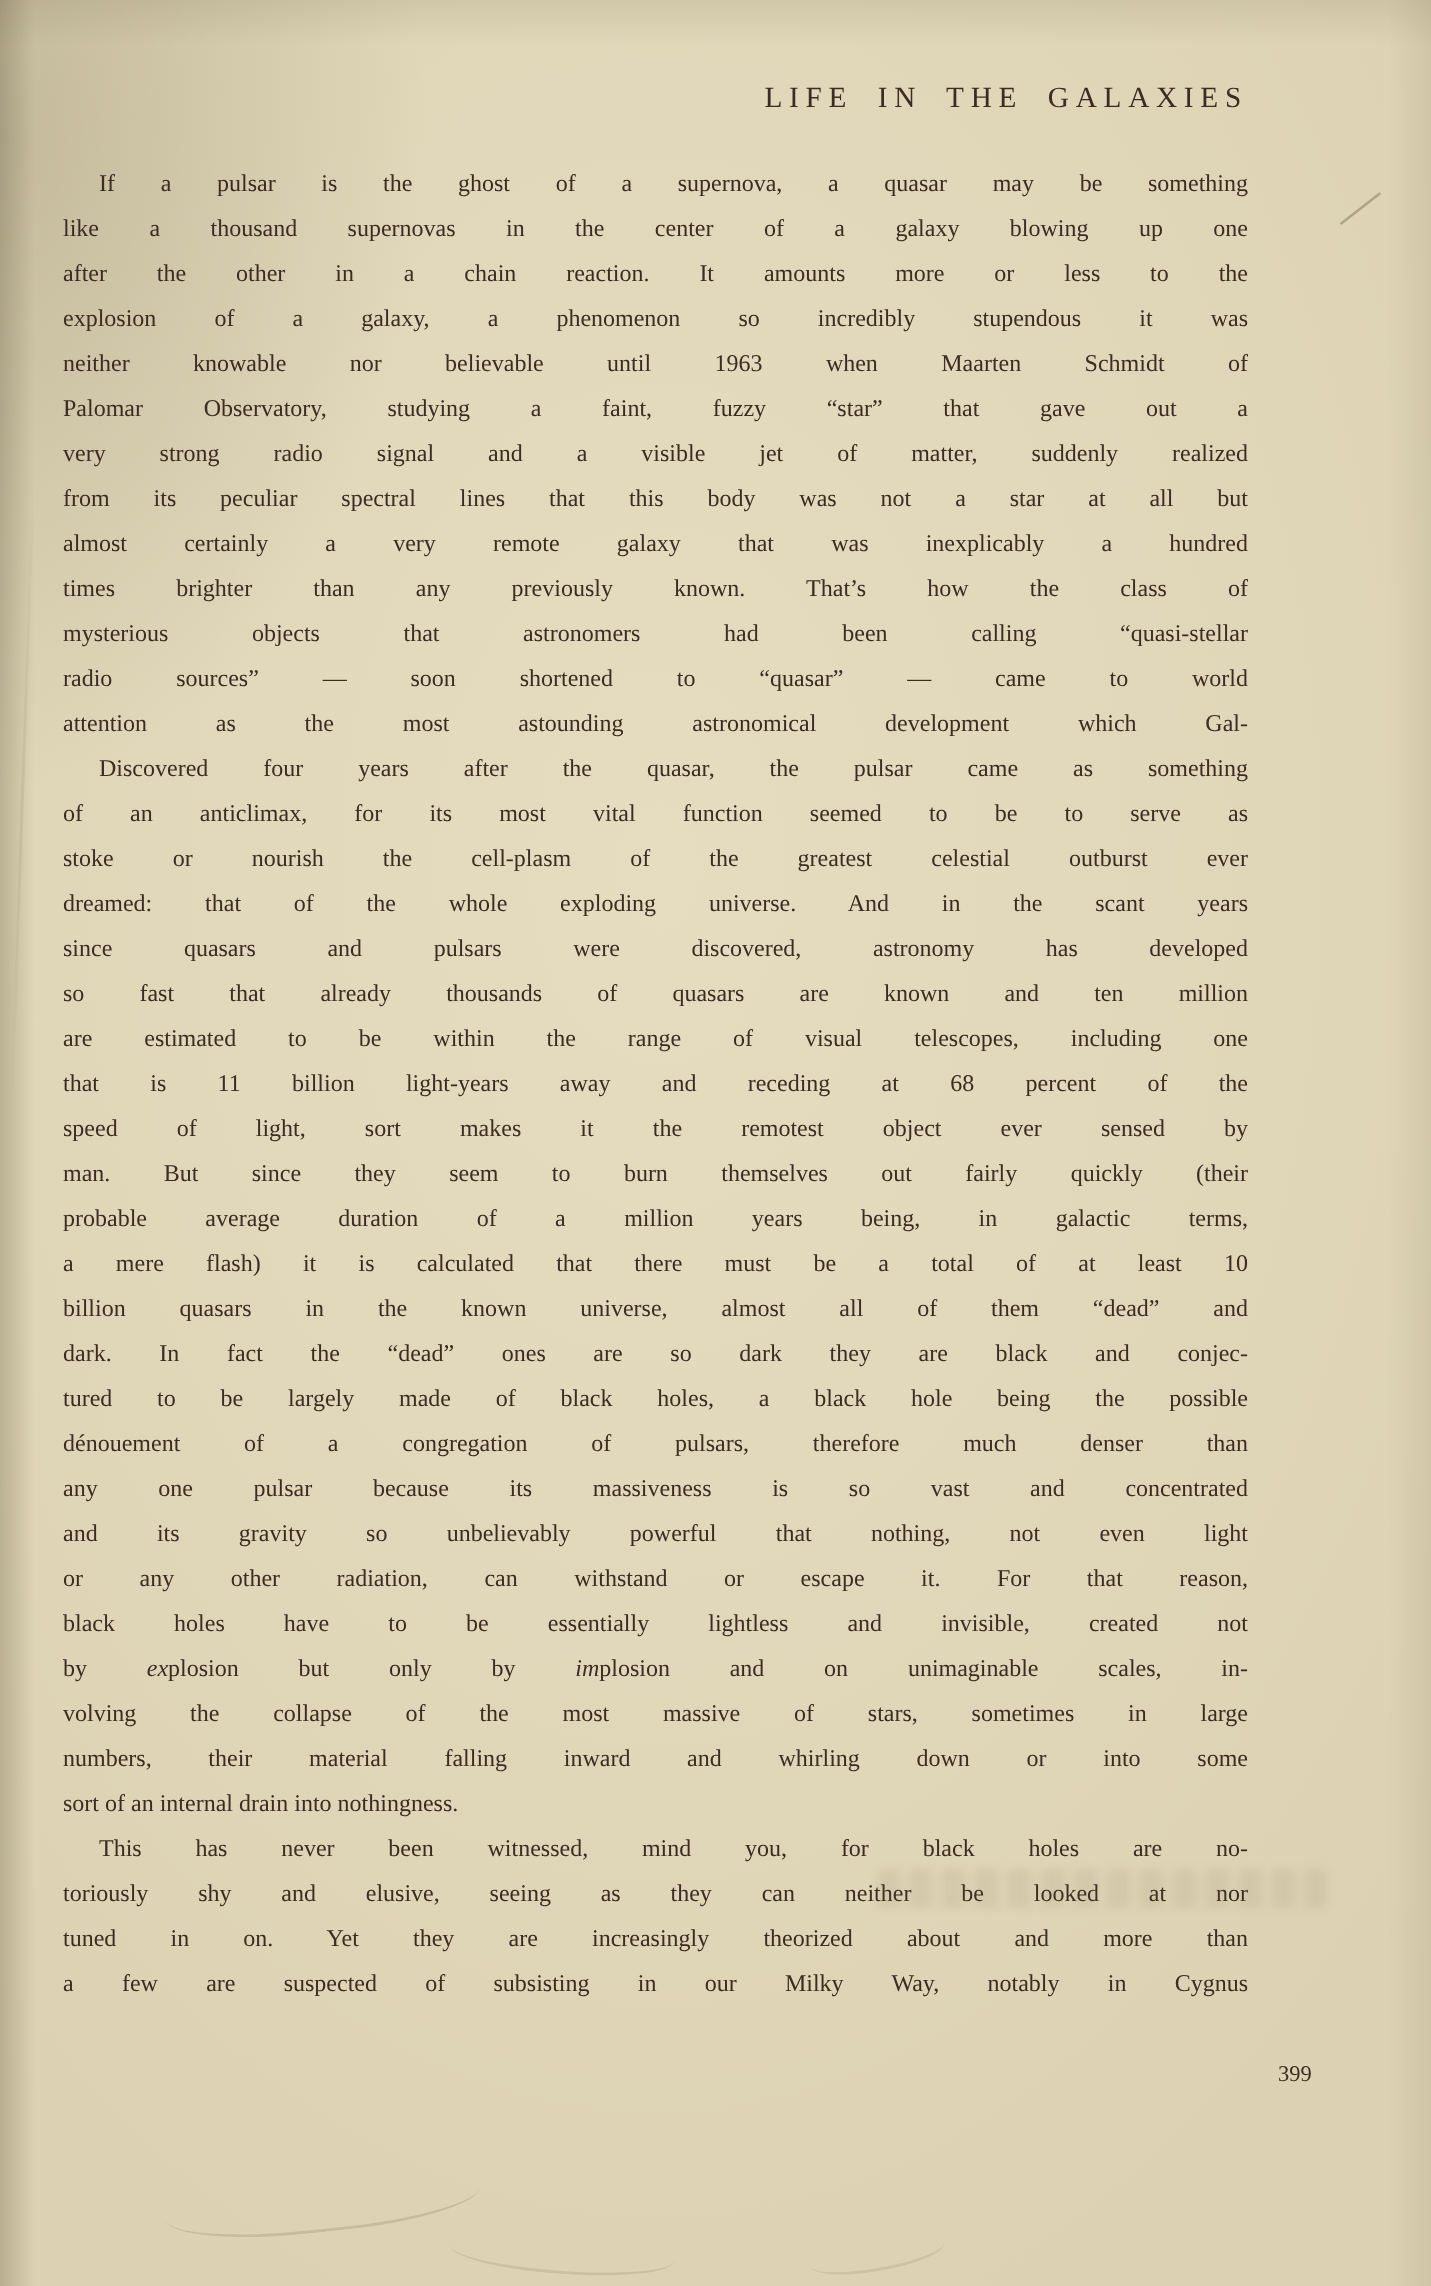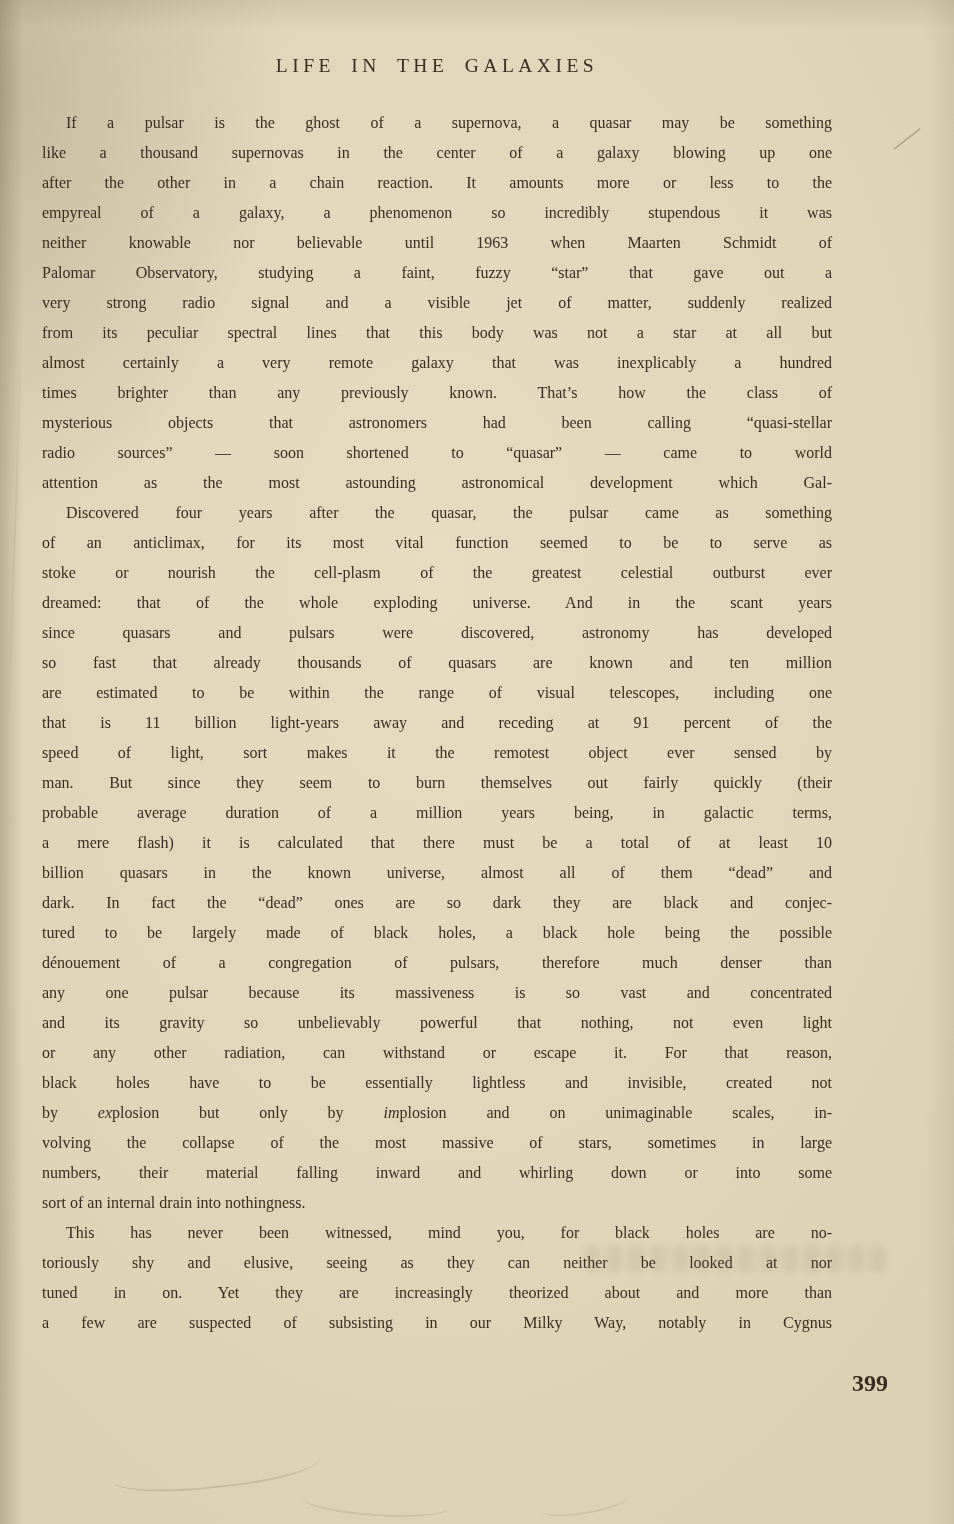--- a/index.html
+++ b/index.html
@@ -15,21 +15,21 @@
       linear-gradient(to left, rgba(92,82,54,0.10), rgba(92,82,54,0) 3%),
       linear-gradient(to bottom, rgba(92,82,54,0.12), rgba(92,82,54,0) 2%),
       radial-gradient(ellipse 420px 640px at 0% 6%, rgba(88,78,52,0.20), rgba(88,78,52,0) 68%),
       radial-gradient(ellipse 120% 115% at 46% 38%, rgba(255,250,232,0.28), rgba(255,250,232,0) 62%);
     font-family: "Liberation Serif", "DejaVu Serif", serif;
     color: var(--ink, #3b2d21);
   }
   .running-head {
     position: absolute;
     left: 42px; top: 55px; width: 790px;
-    text-align: center;
+    text-align: right;
     font-size: 19.5px;
     letter-spacing: 4.5px;
     word-spacing: 7px;
     color: var(--ink, #3b2d21);
   }
   .body-text {
     position: absolute;
     left: 42px; top: 108px; width: 790px;
     font-size: 16px;
     line-height: 30px;
@@ -39,23 +39,22 @@
     height: 30px;
     text-align: justify;
     text-align-last: justify;
   }
   .line.no-just { text-align-last: left; }
   .line.indent { text-indent: 24px; }
   .line i { }
   .folio {
     position: absolute;
     left: 852px; top: 1368px;
-    font-size: 24px;
+    font-size: 15px;
     line-height: 30px;
-    font-weight: bold;
   }
   
   .artifact { position: absolute; pointer-events: none; }
   .scratch-topright {
     left: 890px; top: 138px; width: 34px; height: 0;
     border-top: 2px solid rgba(90,78,55,0.35);
     transform: rotate(-38deg);
     border-radius: 2px;
   }
   .showthrough {
@@ -93,38 +92,38 @@
 <body>
 
 <div class="page" style="--paper: #dcd1b2; --ink: #3b2d21;">
 
   <div class="running-head">LIFE IN THE GALAXIES</div>
 
   <div class="body-text">
       <div class="line indent">If a pulsar is the ghost of a supernova, a quasar may be something</div>
       <div class="line">like a thousand supernovas in the center of a galaxy blowing up one</div>
       <div class="line">after the other in a chain reaction. It amounts more or less to the</div>
-      <div class="line">empyreal of a galaxy, a phenomenon so incredibly stupendous it was</div>
+      <div class="line">explosion of a galaxy, a phenomenon so incredibly stupendous it was</div>
       <div class="line">neither knowable nor believable until 1963 when Maarten Schmidt of</div>
       <div class="line">Palomar Observatory, studying a faint, fuzzy “star” that gave out a</div>
       <div class="line">very strong radio signal and a visible jet of matter, suddenly realized</div>
       <div class="line">from its peculiar spectral lines that this body was not a star at all but</div>
       <div class="line">almost certainly a very remote galaxy that was inexplicably a hundred</div>
       <div class="line">times brighter than any previously known. That’s how the class of</div>
       <div class="line">mysterious objects that astronomers had been calling “quasi-stellar</div>
       <div class="line">radio sources” — soon shortened to “quasar” — came to world</div>
       <div class="line">attention as the most astounding astronomical development which Gal-</div>
       <div class="line indent">Discovered four years after the quasar, the pulsar came as something</div>
       <div class="line">of an anticlimax, for its most vital function seemed to be to serve as</div>
       <div class="line">stoke or nourish the cell-plasm of the greatest celestial outburst ever</div>
       <div class="line">dreamed: that of the whole exploding universe. And in the scant years</div>
       <div class="line">since quasars and pulsars were discovered, astronomy has developed</div>
       <div class="line">so fast that already thousands of quasars are known and ten million</div>
       <div class="line">are estimated to be within the range of visual telescopes, including one</div>
-      <div class="line">that is 11 billion light-years away and receding at 91 percent of the</div>
+      <div class="line">that is 11 billion light-years away and receding at 68 percent of the</div>
       <div class="line">speed of light, sort makes it the remotest object ever sensed by</div>
       <div class="line">man. But since they seem to burn themselves out fairly quickly (their</div>
       <div class="line">probable average duration of a million years being, in galactic terms,</div>
       <div class="line">a mere flash) it is calculated that there must be a total of at least 10</div>
       <div class="line">billion quasars in the known universe, almost all of them “dead” and</div>
       <div class="line">dark. In fact the “dead” ones are so dark they are black and conjec-</div>
       <div class="line">tured to be largely made of black holes, a black hole being the possible</div>
       <div class="line">dénouement of a congregation of pulsars, therefore much denser than</div>
       <div class="line">any one pulsar because its massiveness is so vast and concentrated</div>
       <div class="line">and its gravity so unbelievably powerful that nothing, not even light</div>

